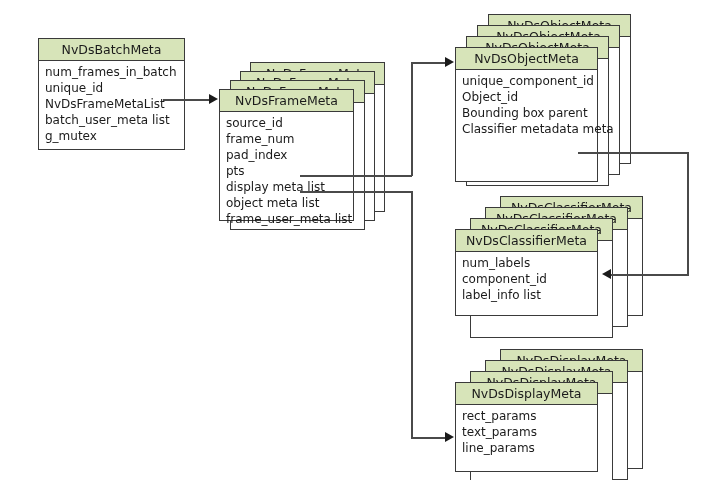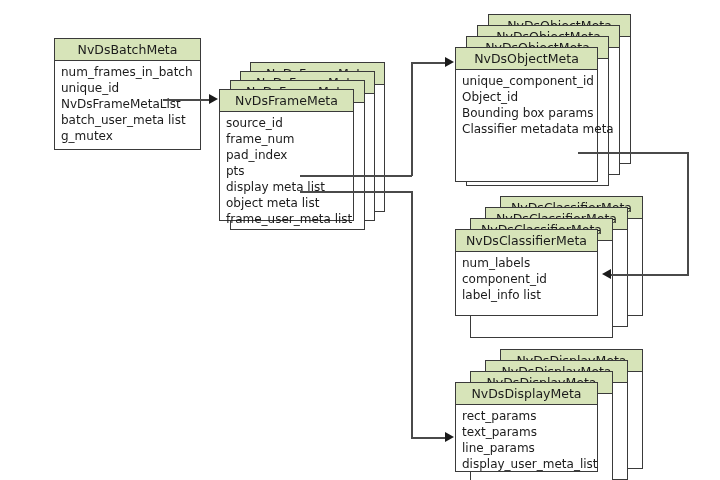--- a/index.html
+++ b/index.html
@@ -74,21 +74,21 @@
     border-top: 5.5px solid transparent;
     border-bottom: 5.5px solid transparent;
     border-right: 9px solid #1b1b1b;
   }
 </style>
 </head>
 <body>
 
 <div id="canvas">
 
-  <div class="uml-box" style="left:38px; top:38px; width:147px; height:112px;margin-left:16px;">
+  <div class="uml-box" style="left:38px; top:38px; width:147px; height:112px;">
     <div class="uml-header">NvDsBatchMeta</div>
     <div class="uml-body">
       <div class="attr">num_frames_in_batch</div>
       <div class="attr">unique_id</div>
       <div class="attr bold">NvDsFrameMetaList</div>
       <div class="attr">batch_user_meta  list</div>
       <div class="attr">g_mutex</div>
     </div>
   </div>
 
@@ -123,21 +123,21 @@
   </div>
   <div class="uml-box ghost" style="left:466px; top:36px; width:143px; height:150px;">
     <div class="uml-header">NvDsObjectMeta</div>
   </div>
 
   <div class="uml-box" style="left:455px; top:47px; width:143px; height:135px;">
     <div class="uml-header">NvDsObjectMeta</div>
     <div class="uml-body">
       <div class="attr">unique_component_id</div>
       <div class="attr">Object_id</div>
-      <div class="attr">Bounding box params</div>
+      <div class="attr">Bounding box parent</div>
       <div class="attr bold">Classifier metadata  meta</div>
     </div>
   </div>
 
   <div class="uml-box ghost" style="left:500px; top:196px; width:143px; height:120px;">
     <div class="uml-header">NvDsClassifierMeta</div>
   </div>
   <div class="uml-box ghost" style="left:485px; top:207px; width:143px; height:120px;">
     <div class="uml-header">NvDsClassifierMeta</div>
   </div>
@@ -163,21 +163,20 @@
   <div class="uml-box ghost" style="left:470px; top:371px; width:143px; height:120px;">
     <div class="uml-header">NvDsDisplayMeta</div>
   </div>
 
   <div class="uml-box" style="left:455px; top:382px; width:143px; height:90px;">
     <div class="uml-header">NvDsDisplayMeta</div>
     <div class="uml-body">
       <div class="attr">rect_params</div>
       <div class="attr">text_params</div>
       <div class="attr">line_params</div>
-      <div class="attr">display_user_meta_list</div>
     </div>
   </div>
 
   <div class="seg h" style="left:163px; top:99px; width:47px;"></div>
   <div class="arrow right" style="left:209px; top:94px;"></div>
 
   <div class="seg h" style="left:300px; top:175px; width:112px;"></div>
   <div class="seg v" style="left:411px; top:62px; height:114px;"></div>
   <div class="seg h" style="left:411px; top:62px; width:35px;"></div>
   <div class="arrow right" style="left:445px; top:57px;"></div>

